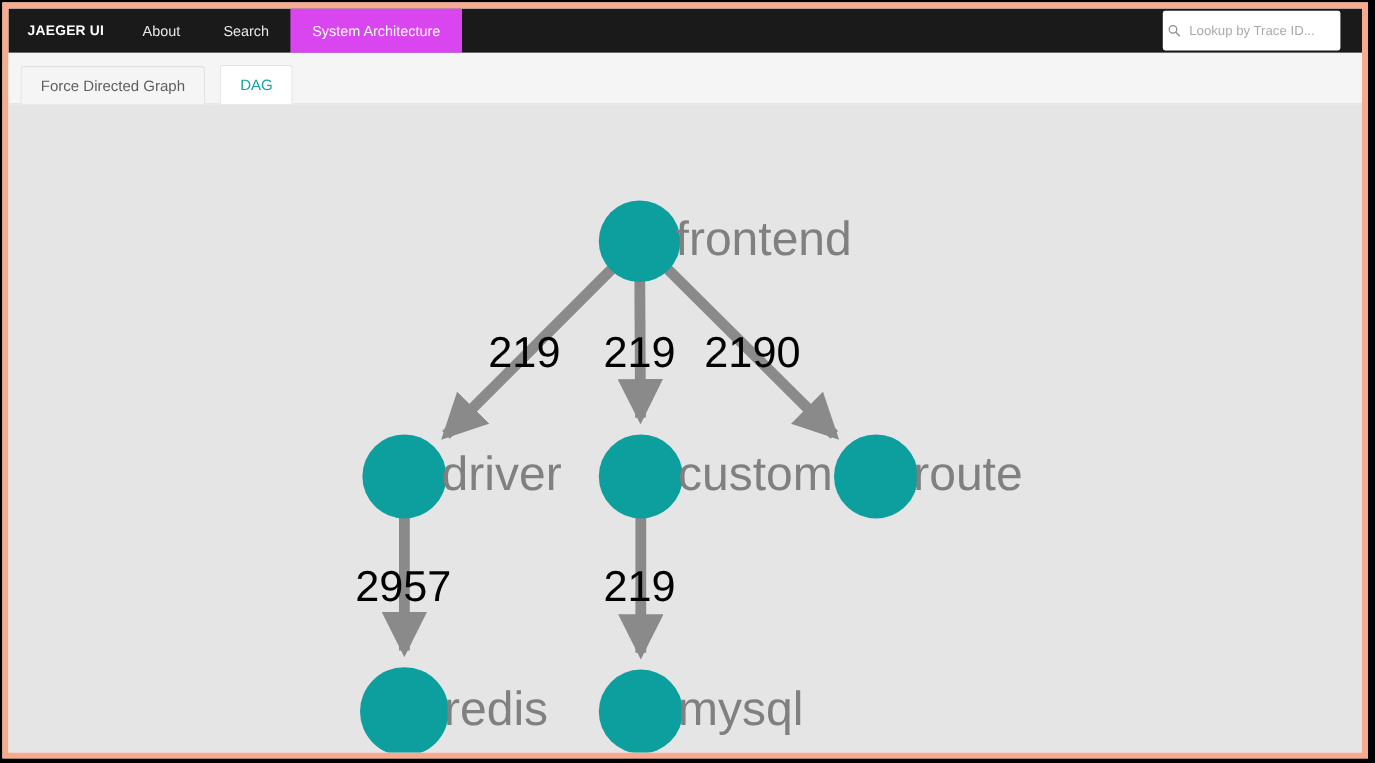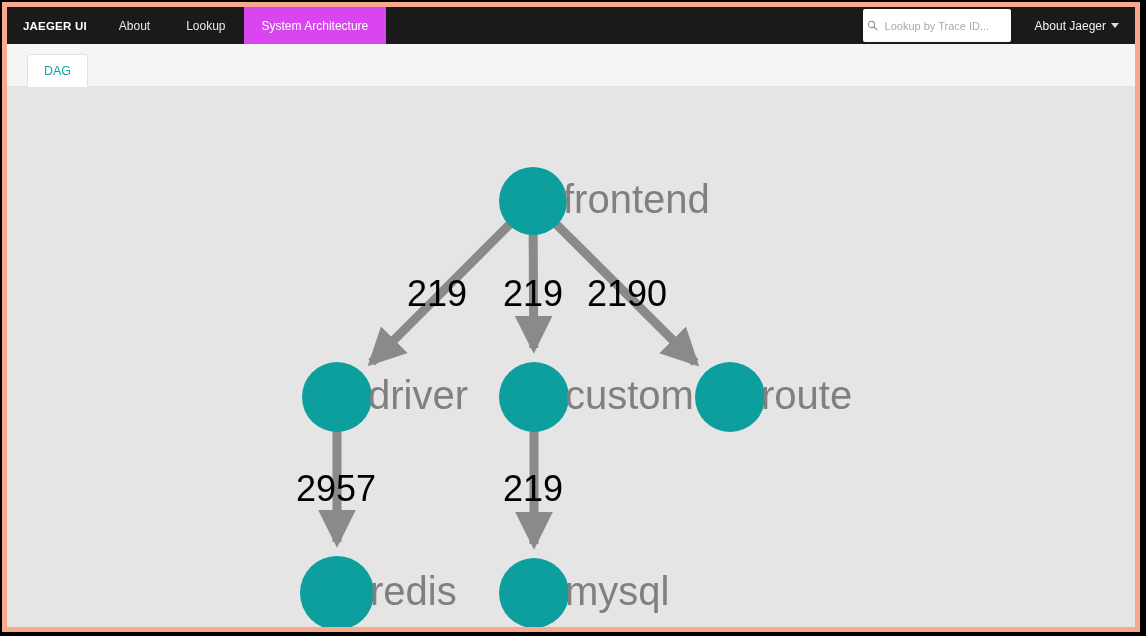--- a/index.html
+++ b/index.html
@@ -175,40 +175,37 @@
 </head>
 <body>
 
 <div id="viewport-frame">
 
   <div id="top-nav">
 
     <div class="nav-brand">JAEGER UI</div>
 
     <div class="nav-item">About</div>
-    <div class="nav-item">Lookup</div>
+    <div class="nav-item">Search</div>
     <div class="nav-item active">System Architecture</div>
 
     <div class="nav-spacer"></div>
 
     <div class="nav-search">
       <svg width="11" height="11" viewBox="0 0 16 16">
         <circle cx="6.5" cy="6.5" r="4.6" fill="none" stroke="#8c8c8c" stroke-width="1.5"></circle>
         <line x1="10" y1="10" x2="14.5" y2="14.5" stroke="#8c8c8c" stroke-width="1.5" stroke-linecap="round"></line>
       </svg>
       <input type="text" placeholder="Lookup by Trace ID..." style="">
     </div>
 
-    <div class="nav-about">
-      <span>About Jaeger</span>
-      <span class="caret-down"></span>
-    </div>
   </div>
 
   <div id="tab-strip">
+    <div class="tab">Force Directed Graph</div>
     <div class="tab active">DAG</div>
   </div>
 
   <div id="graph-canvas">
     <svg id="dag-svg" width="1128" height="543">
       <defs>
         <marker id="arrow" viewBox="0 0 10 10" refX="8.5" refY="5" markerWidth="4.2" markerHeight="4.2" orient="auto-start-reverse">
           <path d="M 0 0 L 10 5 L 0 10 z" fill="#8a8a8a"></path>
         </marker>
       </defs>

